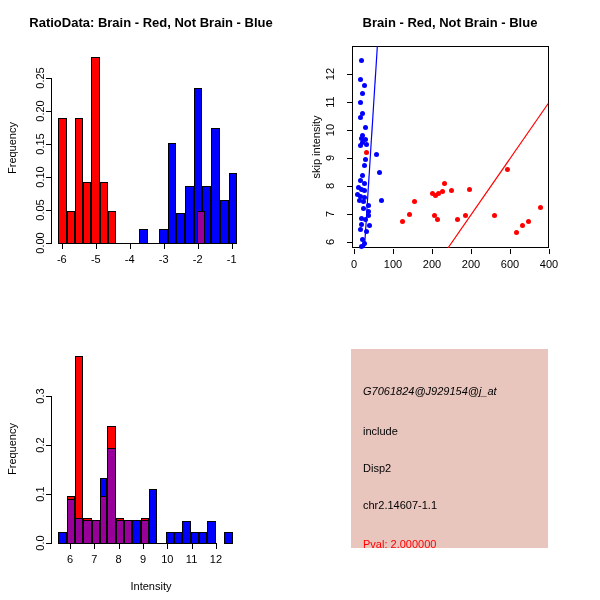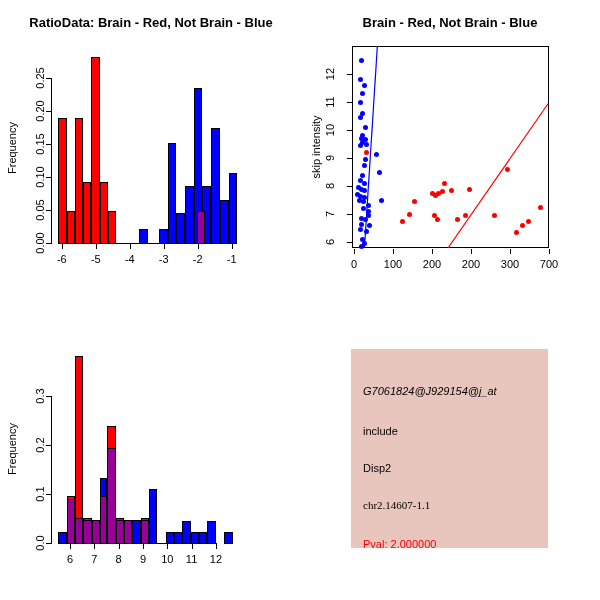--- a/index.html
+++ b/index.html
@@ -21,27 +21,28 @@
 <body>
 
 <div id="canvas">
   <div class="panel-title" style="left:0;top:15px;width:302px;">RatioData: Brain - Red, Not Brain - Blue</div>
   <div class="panel-title" style="left:300px;top:15px;width:300px;">Brain - Red, Not Brain - Blue</div>
 
   <div class="axis-label rot" style="left:-28px;top:142px;width:80px;">Frequency</div>
 
   <div class="axis-label rot" style="left:276px;top:141px;width:80px;">skip intensity</div>
 
+  <div class="axis-label" style="left:1px;top:580px;width:300px;">Intensity</div>
   <div class="axis-label rot" style="left:-28px;top:443px;width:80px;">Frequency</div>
 
   <div id="info-box" style="left: 351px; top: 349px; width: 197px; height: 199px; position: absolute; background: rgb(232, 198, 190);">
       <div class="info-line" style="left: 12px; top: 36px; color: rgb(0, 0, 0); font-style: italic;">G7061824@J929154@j_at</div>
       <div class="info-line" style="left: 12px; top: 76px; color: rgb(0, 0, 0);">include</div>
       <div class="info-line" style="left: 12px; top: 113px; color: rgb(0, 0, 0);">Disp2</div>
-      <div class="info-line" style="left: 12px; top: 150px; color: rgb(0, 0, 0); font-family: Liberation Serif, serif;">chr2.14607-1.1</div>
+      <div class="info-line" style="left: 12px; top: 150px; color: rgb(0, 0, 0);">chr2.14607-1.1</div>
       <div class="info-line" style="left: 12px; top: 177px; color: rgb(255, 0, 0); margin-top: 12px;">Pval: 2.000000</div>
     </div>
 <div class="axisline" style="left: 51px; top: 78.3873px; width: 1px; height: 165.613px;"></div>
     <div class="tickmark" style="left: 46px; top: 243px; width: 5px; height: 1px;"></div>
     <div class="tick-label rot" style="left: 20px; top: 237px; width: 40px;">0.00</div>
     <div class="tickmark" style="left: 46px; top: 210.077px; width: 5px; height: 1px;"></div>
     <div class="tick-label rot" style="left: 20px; top: 204.077px; width: 40px;">0.05</div>
     <div class="tickmark" style="left: 46px; top: 177.155px; width: 5px; height: 1px;"></div>
     <div class="tick-label rot" style="left: 20px; top: 171.155px; width: 40px;">0.10</div>
     <div class="tickmark" style="left: 46px; top: 144.232px; width: 5px; height: 1px;"></div>
@@ -84,23 +85,23 @@
     <div class="plotbox" style="left: 352px; top: 46px; width: 197px; height: 202px;"></div>
     <div class="tickmark" style="left: 353.95px; top: 249px; width: 1px; height: 5px;"></div>
     <div class="tick-label" style="left: 333.95px; top: 258px; width: 40px;">0</div>
     <div class="tickmark" style="left: 392.96px; top: 249px; width: 1px; height: 5px;"></div>
     <div class="tick-label" style="left: 372.96px; top: 258px; width: 40px;">100</div>
     <div class="tickmark" style="left: 431.97px; top: 249px; width: 1px; height: 5px;"></div>
     <div class="tick-label" style="left: 411.97px; top: 258px; width: 40px;">200</div>
     <div class="tickmark" style="left: 470.98px; top: 249px; width: 1px; height: 5px;"></div>
     <div class="tick-label" style="left: 450.98px; top: 258px; width: 40px;">200</div>
     <div class="tickmark" style="left: 509.99px; top: 249px; width: 1px; height: 5px;"></div>
-    <div class="tick-label" style="left: 489.99px; top: 258px; width: 40px;">300</div>
+    <div class="tick-label" style="left: 489.99px; top: 258px; width: 40px;">600</div>
     <div class="tickmark" style="left: 549px; top: 249px; width: 1px; height: 5px;"></div>
-    <div class="tick-label" style="left: 529px; top: 258px; width: 40px;">700</div>
+    <div class="tick-label" style="left: 529px; top: 258px; width: 40px;">400</div>
     <div class="tickmark" style="left: 347px; top: 242.389px; width: 5px; height: 1px;"></div>
     <div class="tick-label rot" style="left: 310px; top: 236.389px; width: 40px;">6</div>
     <div class="tickmark" style="left: 347px; top: 214.333px; width: 5px; height: 1px;"></div>
     <div class="tick-label rot" style="left: 310px; top: 208.333px; width: 40px;">7</div>
     <div class="tickmark" style="left: 347px; top: 186.278px; width: 5px; height: 1px;"></div>
     <div class="tick-label rot" style="left: 310px; top: 180.278px; width: 40px;">8</div>
     <div class="tickmark" style="left: 347px; top: 158.222px; width: 5px; height: 1px;"></div>
     <div class="tick-label rot" style="left: 310px; top: 152.222px; width: 40px;">9</div>
     <div class="tickmark" style="left: 347px; top: 130.167px; width: 5px; height: 1px;"></div>
     <div class="tick-label rot" style="left: 310px; top: 124.167px; width: 40px;">10</div>

